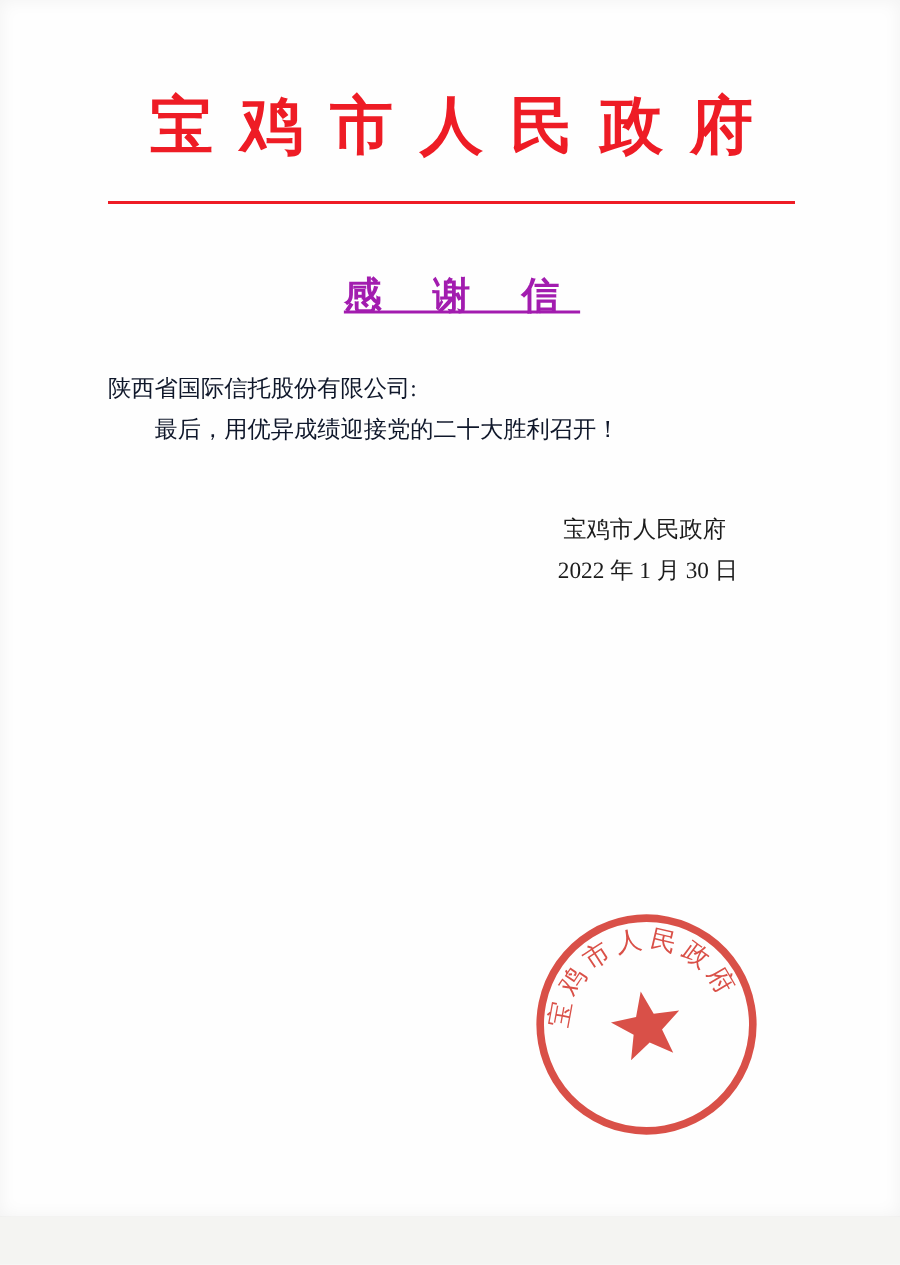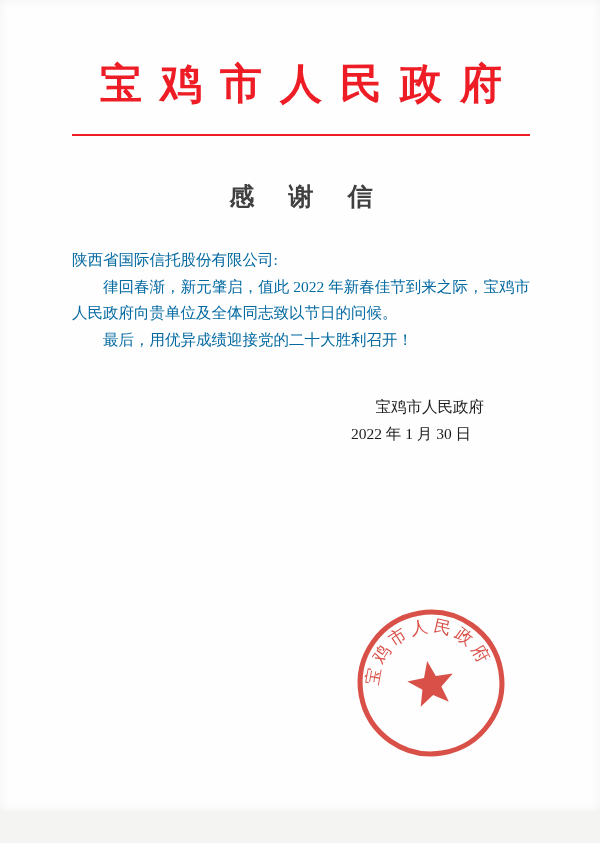--- a/index.html
+++ b/index.html
@@ -45,30 +45,31 @@
   }
 
   
   .letter-title {
     margin-top: 44px;
     text-align: center;
     font-size: 25px;
     font-weight: bold;
     letter-spacing: 14px;
     text-indent: 14px;
-    color: #404040;
+    color: #a21caf;
+    text-decoration: underline;
   }
 
   
   .letter-body {
     margin-top: 34px;
     font-size: 15.5px;
     line-height: 26.5px;
     text-align: justify;
-    color: #0369a1;
+    color: #0f172a;
   }
 
   .salutation {
     text-indent: 0;
   }
 
   .letter-body p.para {
     text-indent: 2em;
   }
 
@@ -78,21 +79,21 @@
     text-align: right;
     font-size: 15.5px;
     line-height: 27px;
     position: relative;
     z-index: 2;
   }
   .signature {
     margin-right: 46px;
   }
   .letter-date {
-    margin-right: 59px;
+    margin-right: 38px;
   }
 
   
   .seal {
     position: absolute;
     left: 350px;
     top: 602px;
     width: 162px;
     height: 162px;
     z-index: 3;
@@ -107,21 +108,20 @@
   <div class="page-inner">
 
     <div class="header-title">宝鸡市人民政府</div>
 
     <hr class="red-rule">
 
     <div class="letter-title">感 谢 信</div>
 
     <div class="letter-body">
       <p class="salutation">陕西省国际信托股份有限公司:</p>
-      <p class="para">律回春渐，新元肇启，值此 2022 年新春佳节到来之际，宝鸡市人民政府向贵单位及全体同志致以节日的问候。</p>
       <p class="para">最后，用优异成绩迎接党的二十大胜利召开！</p>
     </div>
 
     <div class="signature-block">
       <div class="signature">宝鸡市人民政府</div>
       <div class="letter-date">2022 年 1 月 30 日</div>
     </div>
 
   </div>
 

